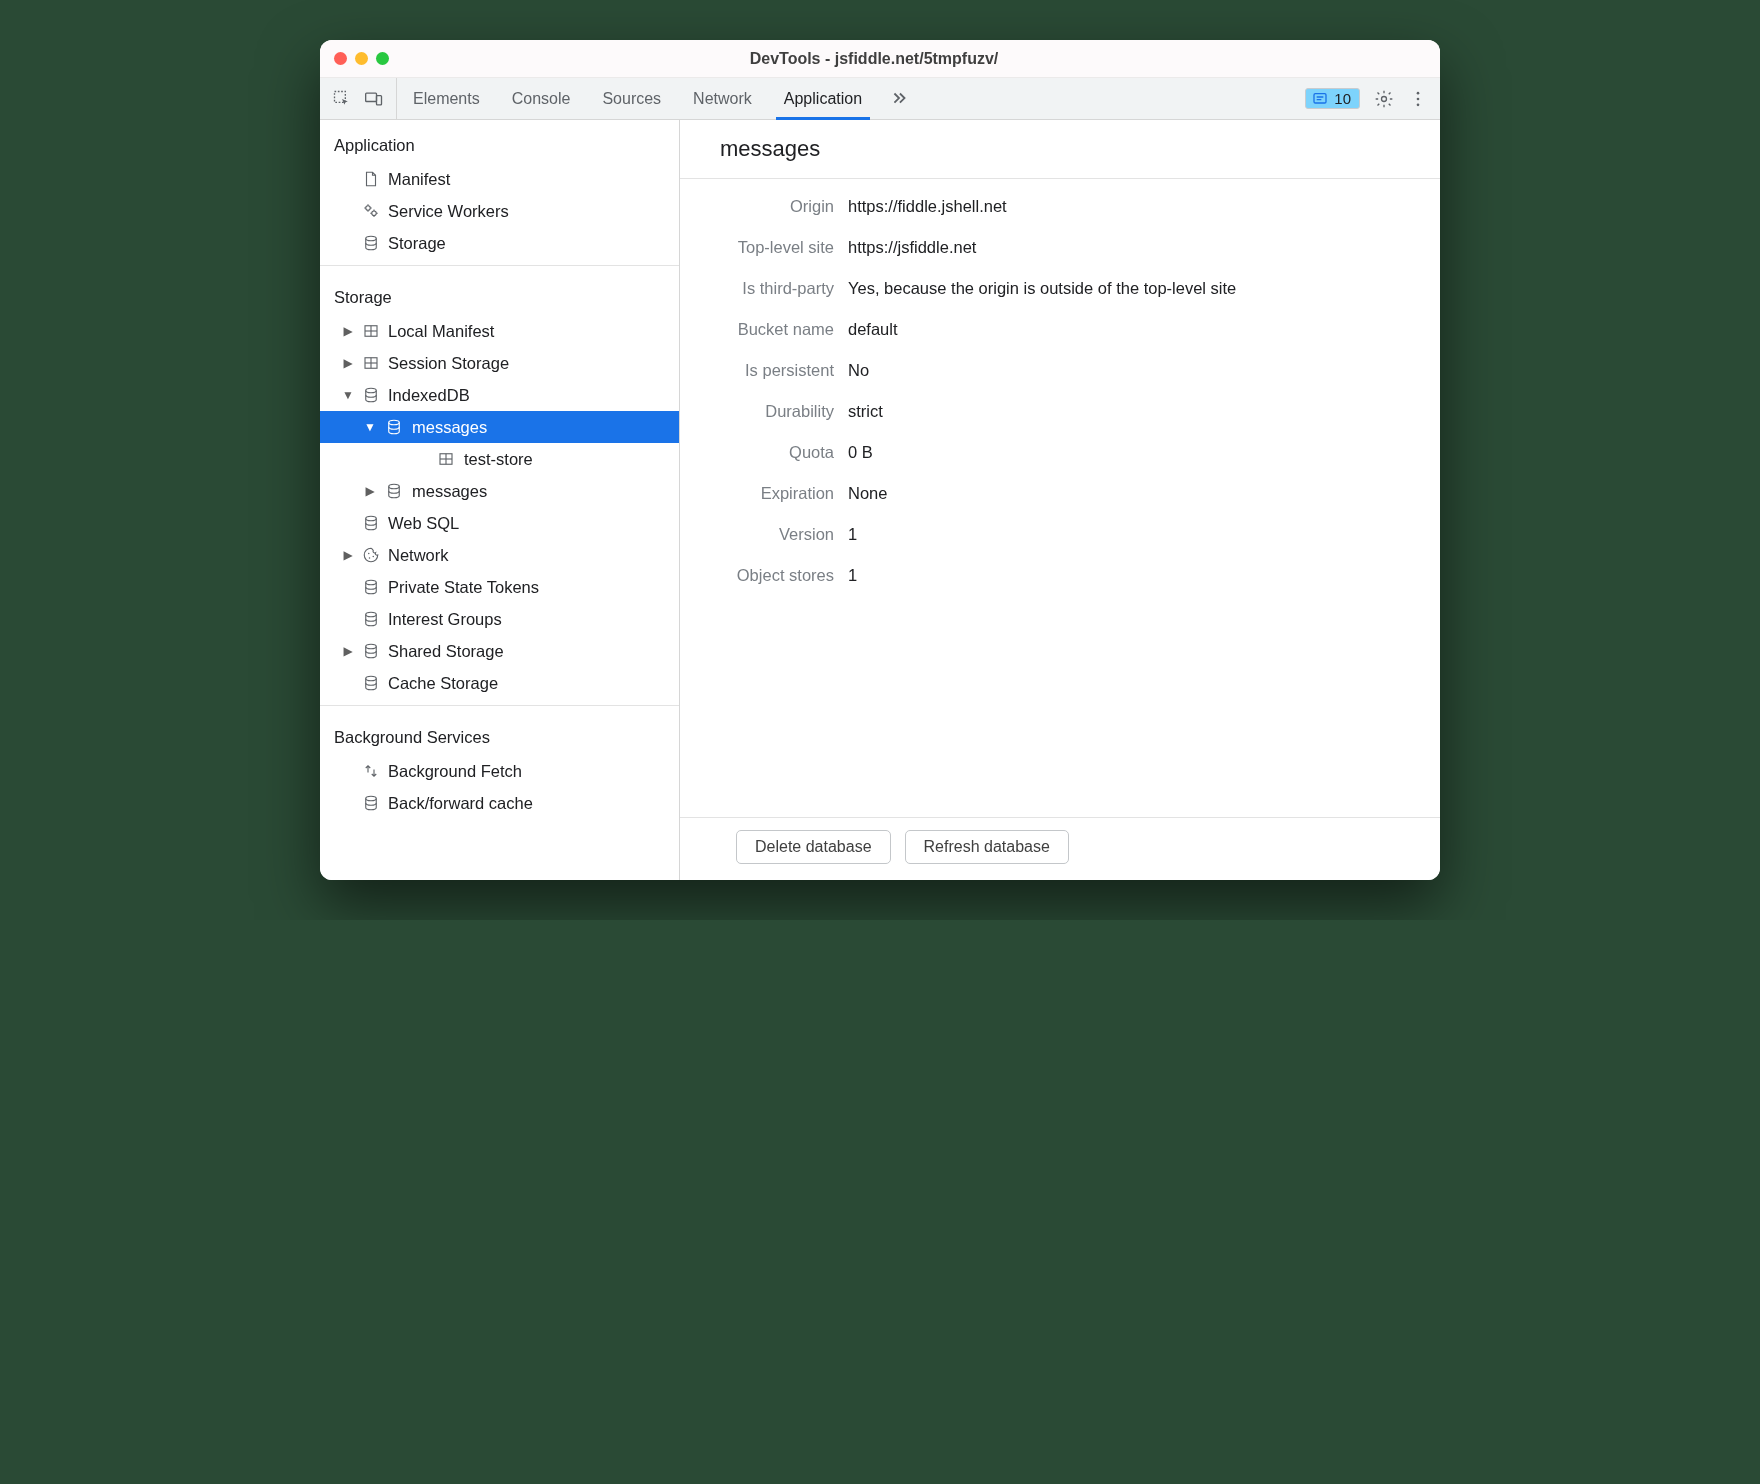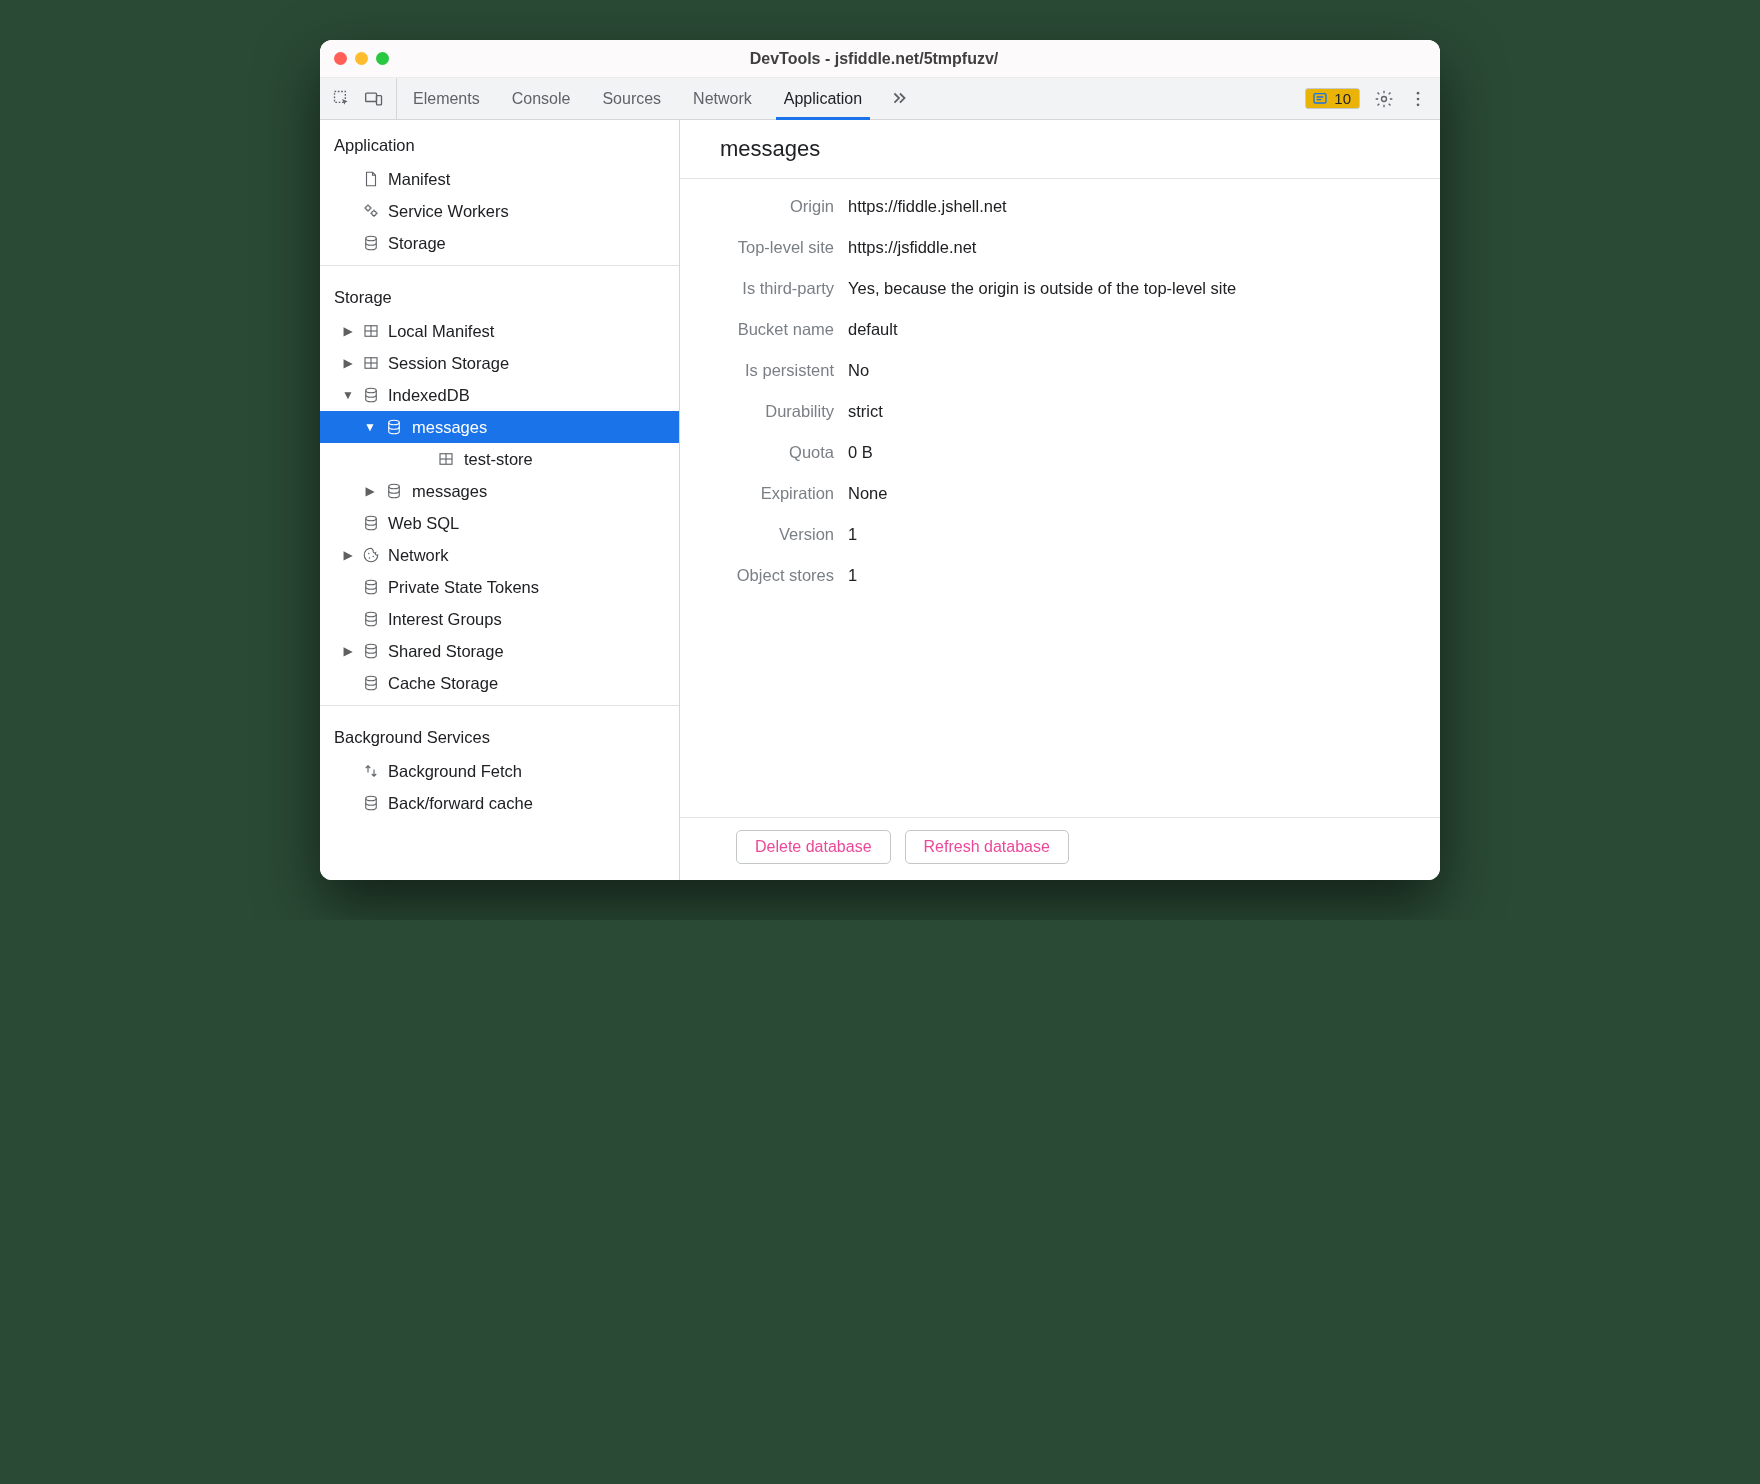--- a/index.html
+++ b/index.html
@@ -91,21 +91,21 @@
   .tb-right {
     margin-left: auto;
     display: flex; align-items: center; gap: 14px;
     padding: 0 12px;
   }
   .issue-badge {
     display: flex; align-items: center; gap: 6px;
     border: 1px solid #c9cccf;
     border-radius: 3px;
     padding: 1px 8px 1px 6px;
-    background: #eab308;
+    background: #7dd3fc;
     color: #202124;
     font-size: 15px;
   }
   .issue-badge svg { width: 16px; height: 16px; }
   
   .work {
     display: flex;
     height: 760px;
     background: #fff;
   }
@@ -168,21 +168,21 @@
     flex: 1;
   }
   .detail-actions {
     padding: 12px 24px 16px 56px;
     border-top: 1px solid #e3e3e3;
     display: flex; gap: 14px;
   }
   .btn {
     border: 1px solid #c4c7ca;
     background: #fff;
-    color: #ec4899;
+    color: #404040;
     padding: 7px 18px;
     border-radius: 5px;
     font-size: 16px;
     font-weight: 500;
   }
   
   .sv { stroke: #5f6368; fill: none; stroke-width: 1.5; width: 18px; height: 18px; }
 </style>
 </head>
 <body>

